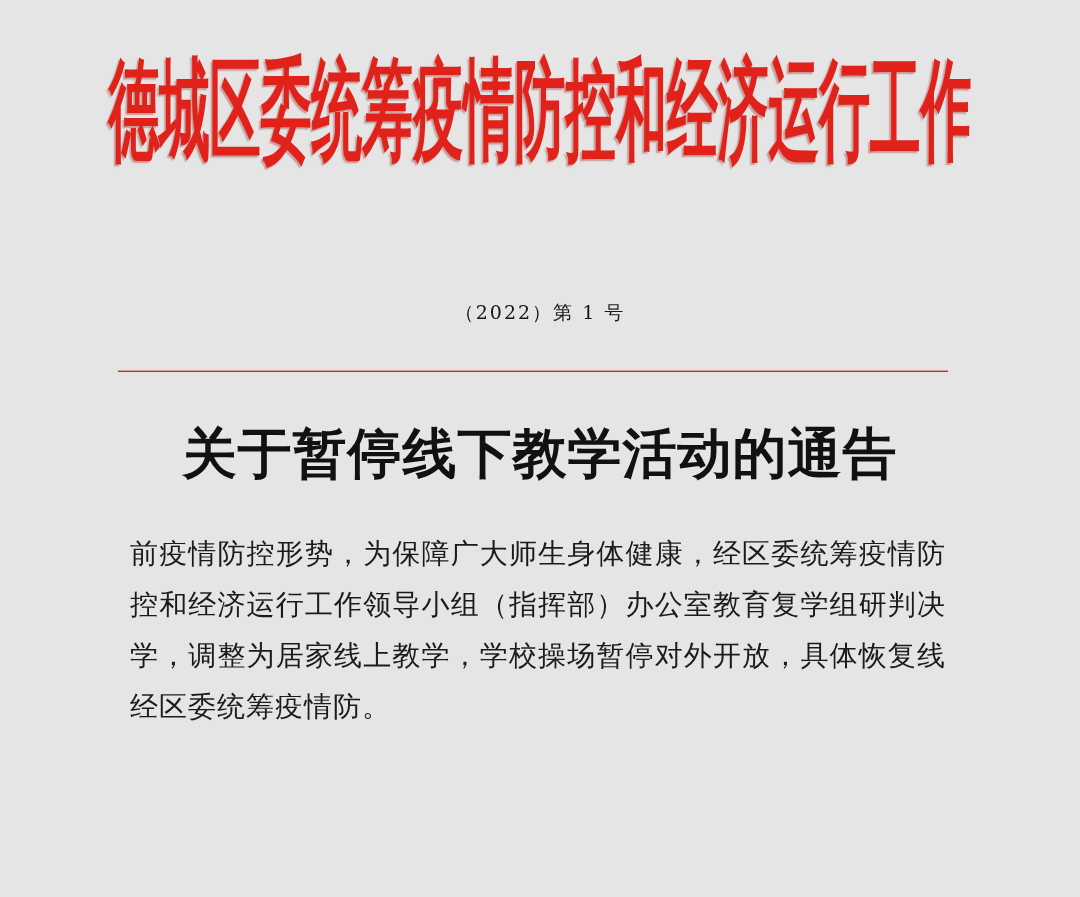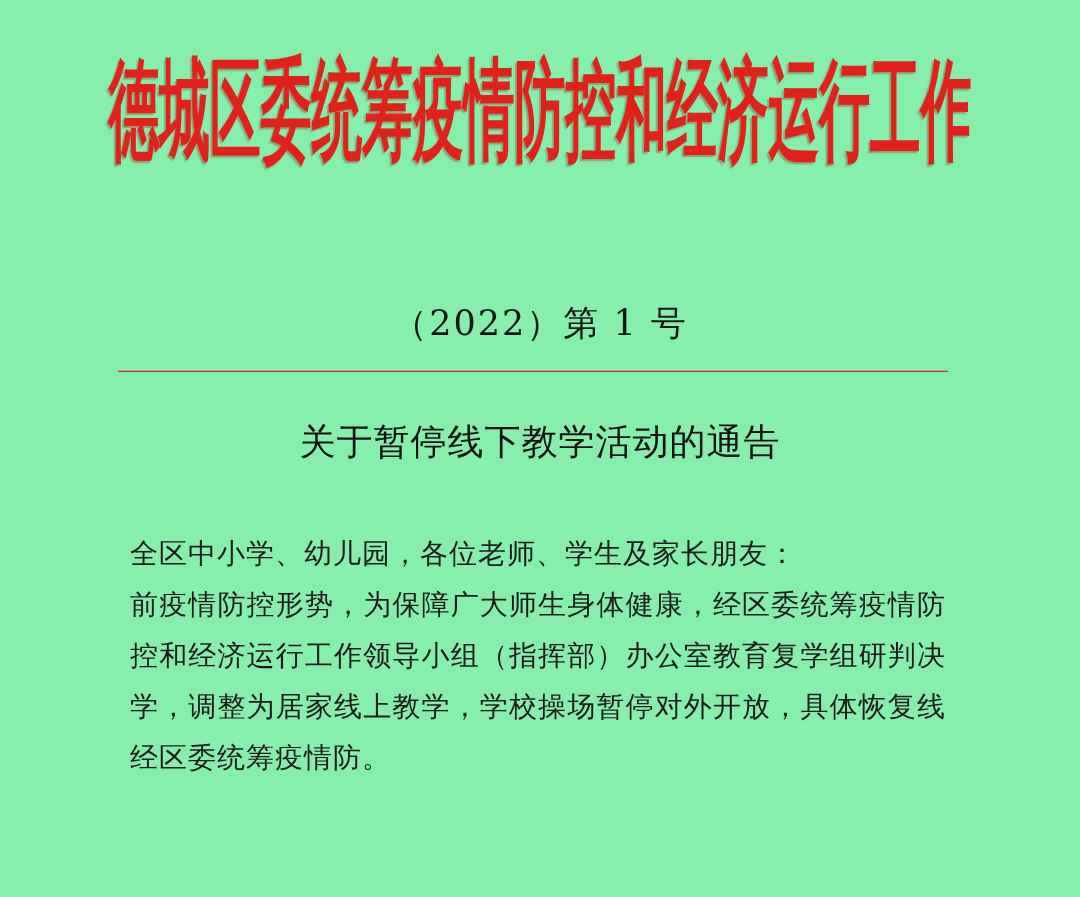--- a/index.html
+++ b/index.html
@@ -11,21 +11,21 @@
   html, body { background: #ffffff; }
   body {
     font-family: "DejaVu Serif", "Liberation Serif", serif;
     color: var(--ink);
   }
   .page {
     position: relative;
     width: 1080px;
     height: 897px;
     margin: 0 auto;
-    background: #86efac;
+    background: #e5e5e5;
     overflow: hidden;
   }
 
   
   .hdr-line {
     position: absolute;
     left: 0; right: 0;
     height: 113px;
     display: flex;
     align-items: center;
@@ -43,43 +43,43 @@
     text-shadow: -2px 1px 1px rgba(140, 22, 12, 0.35);
   }
   .hdr-line-1 span { transform: scale(0.94, 2.05); }
   .hdr-line-2 span { transform: scale(0.89, 2.05); }
 
   
   .doc-number {
     position: absolute;
     top: 300px; left: 0; right: 0;
     text-align: center;
-    font-size: 35px;
+    font-size: 19px;
     letter-spacing: 2px;
     color: var(--ink);
   }
 
   
   .red-rule {
     position: absolute;
     top: 370px;
     left: 118px;
     width: 830px;
     height: 2px;
     background: var(--rule);
     border-top: 1px solid #dd9a90;
   }
 
   
   .notice-title {
     position: absolute;
     top: 418px; left: 0; right: 0;
     text-align: center;
-    font-size: 36px;
-    font-weight: normal;
+    font-size: 54px;
+    font-weight: bold;
     letter-spacing: 1px;
     color: #111;
   }
 
   
   .body-text {
     position: absolute;
     top: 528px;
     left: 130px;
     width: 816px;
@@ -109,20 +109,19 @@
   </div>
 
 
   <div class="doc-number">（2022）第 1 号</div>
 
   <div class="red-rule"></div>
 
   <div class="notice-title">关于暂停线下教学活动的通告</div>
 
   <div class="body-text">
-    <div class="body-line">全区中小学、幼儿园，各位老师、学生及家长朋友：</div>
     <div class="body-line fill">前疫情防控形势，为保障广大师生身体健康，经区委统筹疫情防</div>
     <div class="body-line fill">控和经济运行工作领导小组（指挥部）办公室教育复学组研判决</div>
     <div class="body-line fill">学，调整为居家线上教学，学校操场暂停对外开放，具体恢复线</div>
     <div class="body-line">经区委统筹疫情防。</div>
   </div>
 
 </div>
 
 </body></html>

